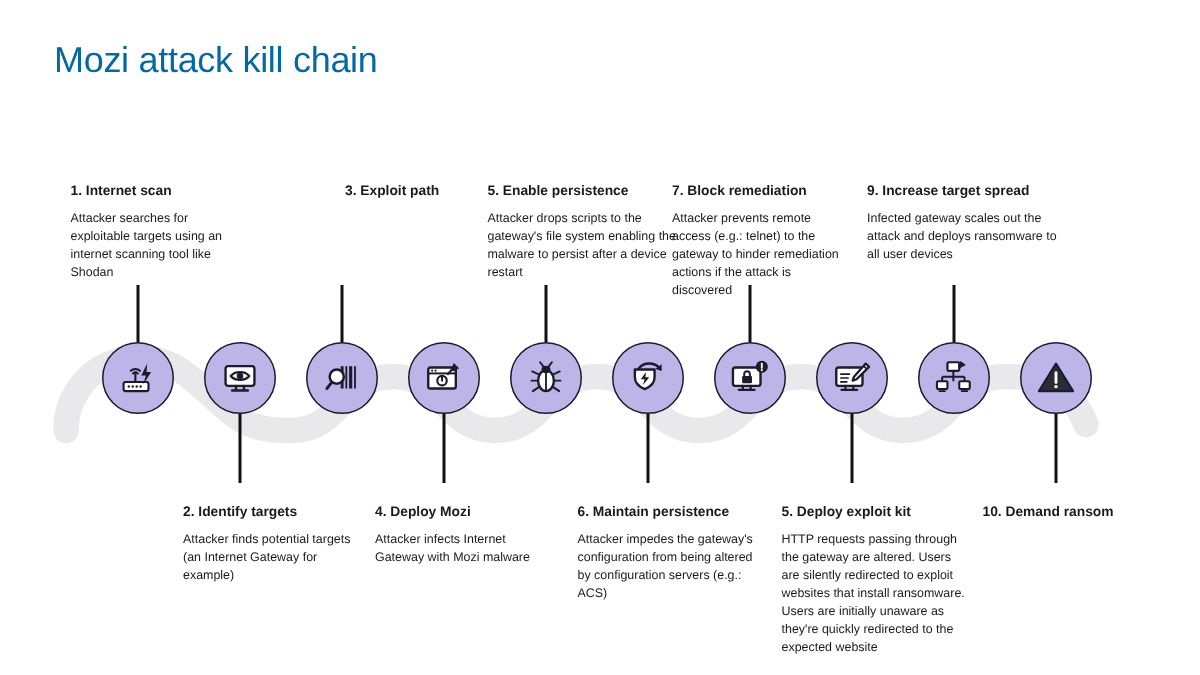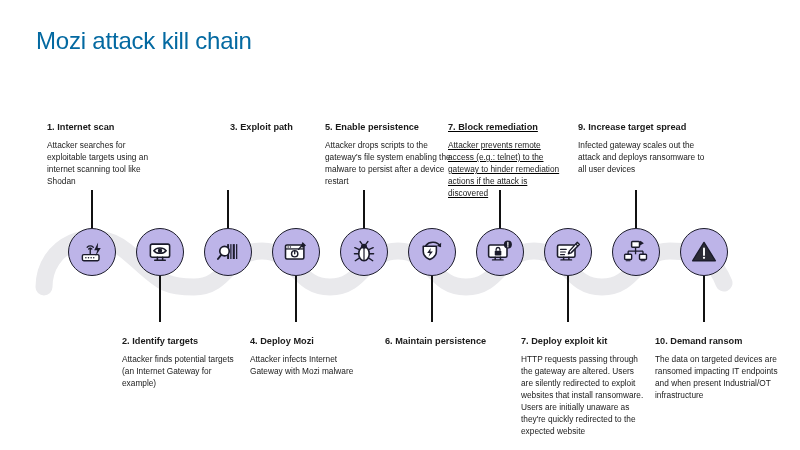--- a/index.html
+++ b/index.html
@@ -276,21 +276,21 @@
 
   <div class="step top" style="left:188px; top:122px; width:124px;margin-left:42px;">
     <div class="step-title">3. Exploit path</div>
   </div>
 
   <div class="step top" style="left:325px; top:122px; width:128px;">
     <div class="step-title">5. Enable persistence</div>
     <div class="step-body">Attacker drops scripts to the gateway's file system enabling the malware to persist after a device  restart</div>
   </div>
 
-  <div class="step top" style="left:448px; top:122px; width:118px;text-decoration:underline;">
+  <div class="step top" style="left:448px; top:122px; width:118px;">
     <div class="step-title">7. Block remediation</div>
     <div class="step-body">Attacker prevents remote access (e.g.: telnet) to the gateway to hinder remediation actions if the attack is discovered</div>
   </div>
 
   <div class="step top" style="left:578px; top:122px; width:130px;">
     <div class="step-title">9. Increase target spread</div>
     <div class="step-body">Infected gateway scales out the attack and deploys ransomware to all user devices</div>
   </div>
 
   <div class="step bottom" style="left:122px; top:300px; width:120px;">
@@ -298,25 +298,25 @@
     <div class="step-body">Attacker finds potential targets (an Internet Gateway for example)</div>
   </div>
 
   <div class="step bottom" style="left:250px; top:300px; width:110px;">
     <div class="step-title">4. Deploy Mozi</div>
     <div class="step-body">Attacker infects Internet Gateway with Mozi malware</div>
   </div>
 
   <div class="step bottom" style="left:385px; top:300px; width:126px;">
     <div class="step-title">6. Maintain persistence</div>
+    <div class="step-body">Attacker impedes  the gateway's configuration from being altered by configuration servers (e.g.: ACS)</div>
   </div>
 
   <div class="step bottom" style="left:521px; top:300px; width:124px;">
-    <div class="step-title">7. Deploy exploit kit</div>
+    <div class="step-title">5. Deploy exploit kit</div>
     <div class="step-body">HTTP requests passing through the gateway are altered. Users are silently redirected to exploit websites that install ransomware. Users are initially unaware as they're quickly redirected to the expected website</div>
   </div>
 
   <div class="step bottom" style="left:655px; top:300px; width:132px;">
     <div class="step-title">10. Demand ransom</div>
-    <div class="step-body">The data on targeted devices are ransomed impacting IT endpoints and when present Industrial/OT infrastructure</div>
   </div>
 
 </div>
 
 </body></html>

